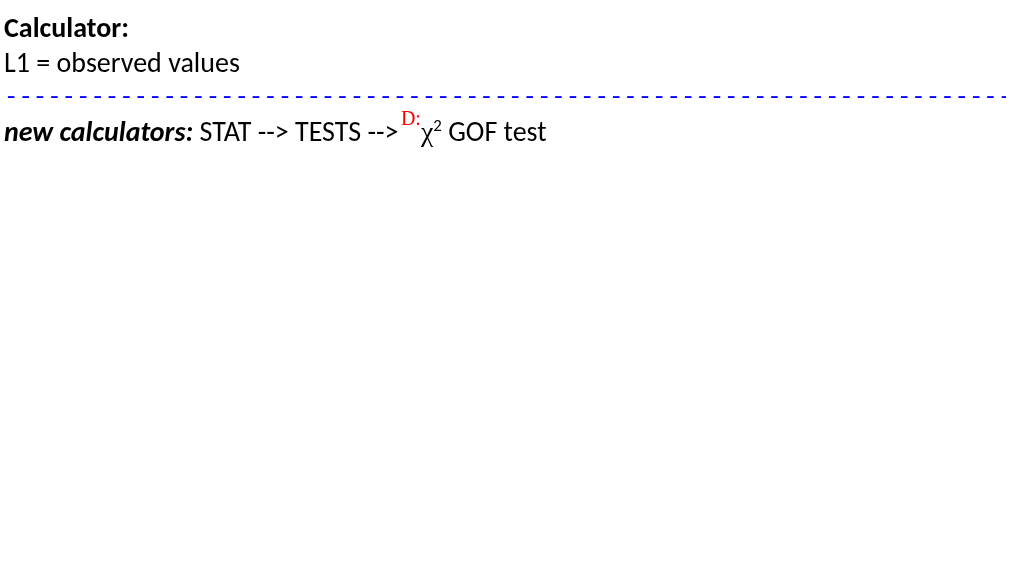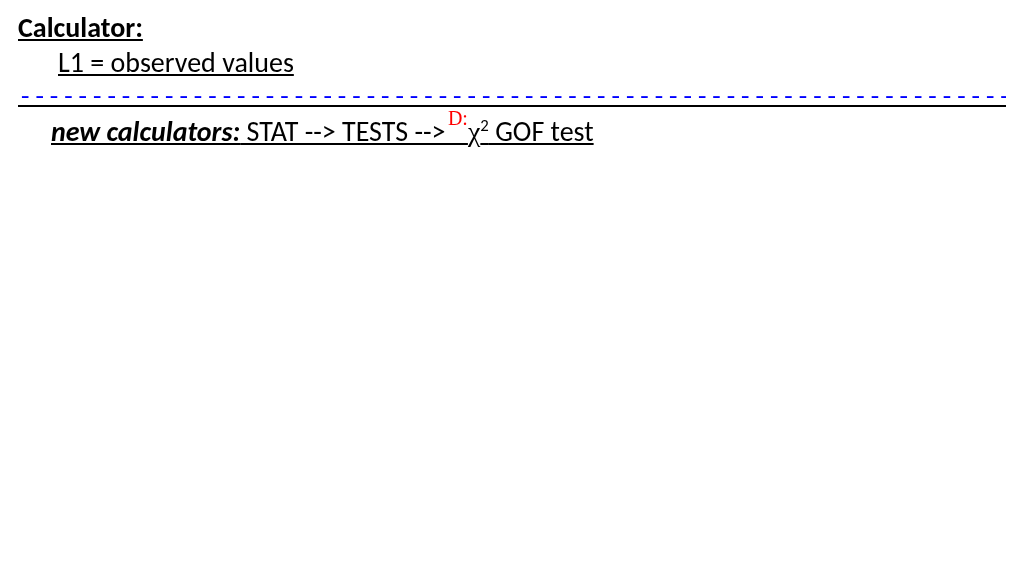--- a/index.html
+++ b/index.html
@@ -8,47 +8,44 @@
     width: 1024px;
     height: 576px;
     background: #ffffff;
     font-family: Calibri, "Segoe UI", Arial, sans-serif;
     font-size: 28px;
     color: #000000;
     overflow: hidden;
   }
   .slide {
     box-sizing: border-box;
-    padding: 10px 18px 18px 18px;
+    padding: 10px 18px 18px 4px;
     line-height: 1.25;
-    text-decoration: underline;
   }
   .heading {
     font-weight: 700;
   }
   .line {
     font-weight: 400;
-    margin-left: 40px;
   }
   .divider {
     color: #0000ff;
     font-family: "Courier New", monospace;
     font-size: 24px;
     letter-spacing: 0px;
     white-space: nowrap;
     overflow: hidden;
     margin: 2px 0 2px 0;
   }
   .newcalc-line {
     position: relative;
   }
   .newcalc-label {
     font-weight: 700;
     font-style: italic;
-    margin-left: 33px;
   }
   .annotate {
     color: #ff0000;
     font-family: "Brush Script MT", "Segoe Script", cursive;
     font-size: 20px;
     position: relative;
     top: -16px;
     margin-left: -4px;
   }
   .chi {

